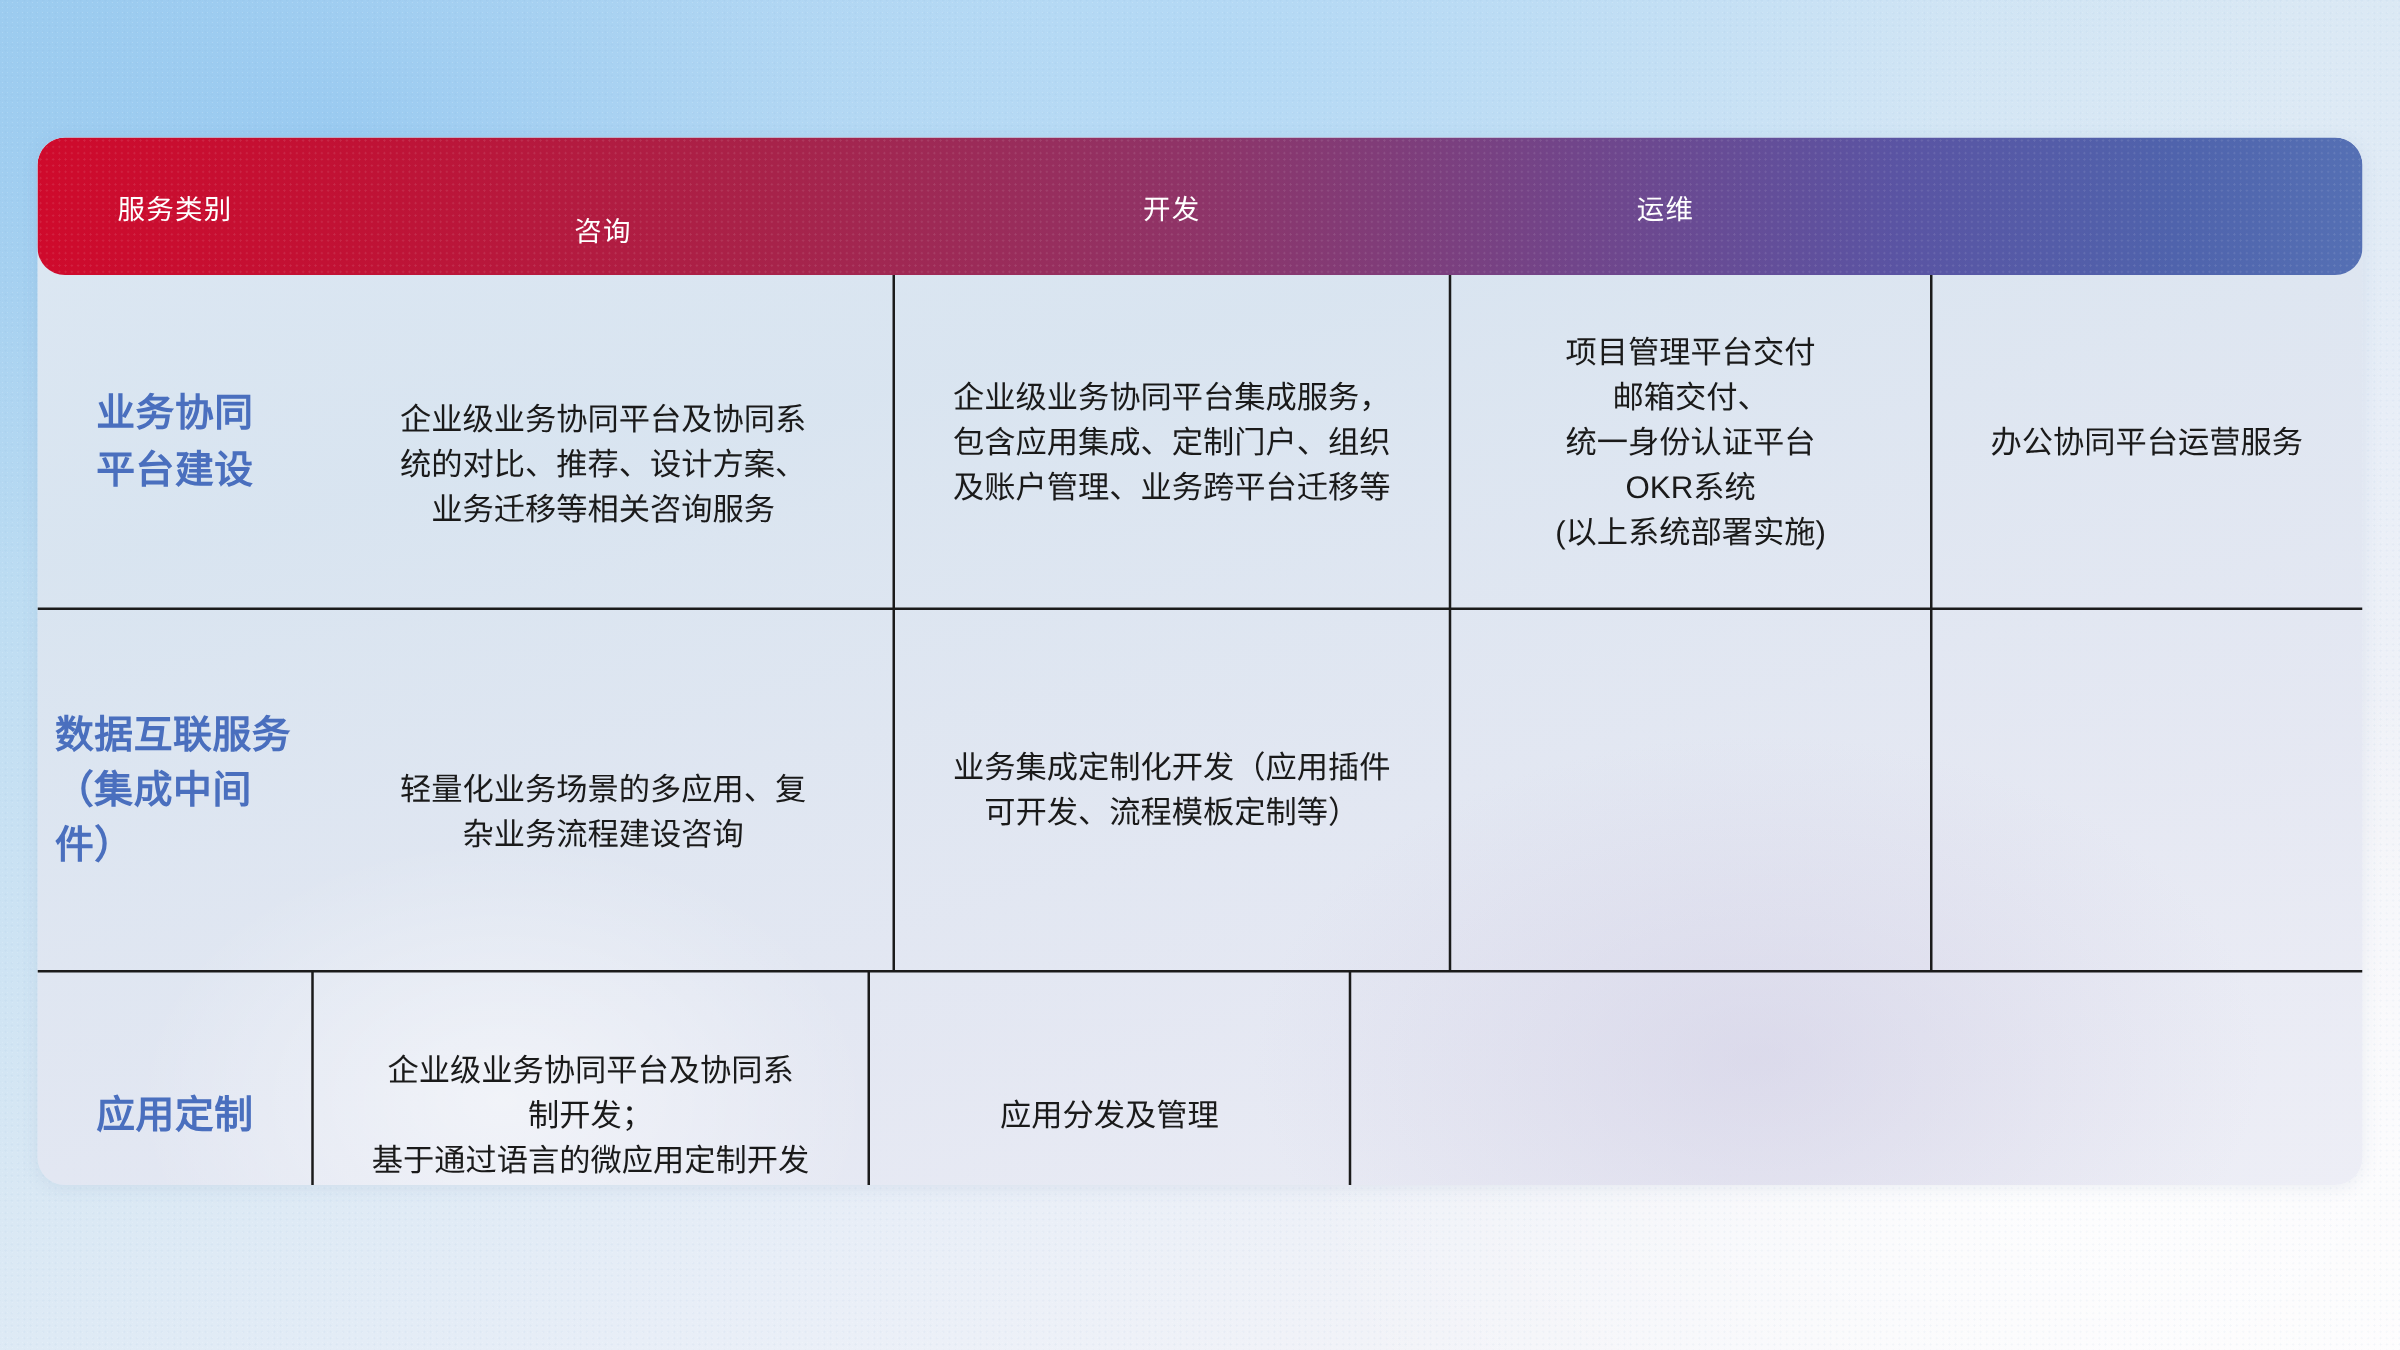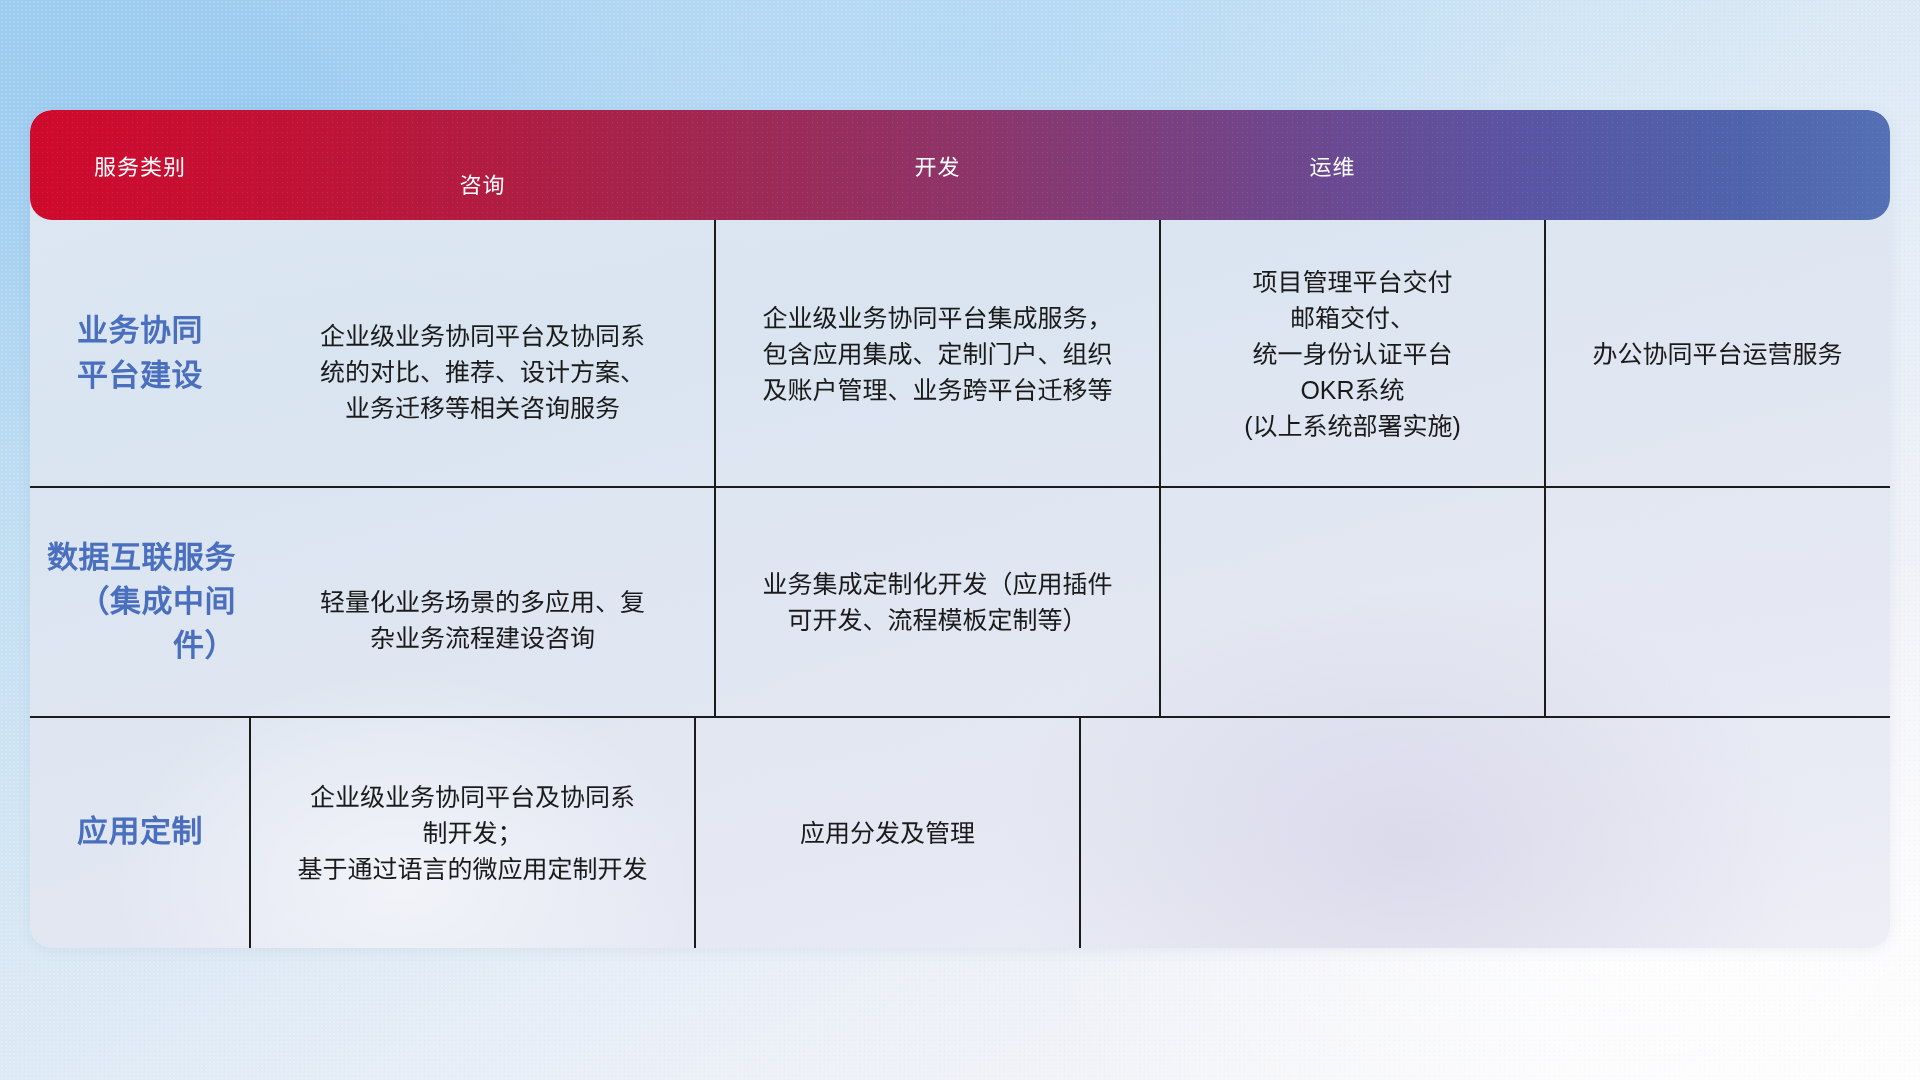--- a/index.html
+++ b/index.html
@@ -109,21 +109,21 @@
     position: relative;
     z-index: 2;
     height: 728px;
   }
   .row {
     display: flex;
     align-items: stretch;
     position: relative;
   }
   .row.r1 { height: 267px; }
-  .row.r2 { height: 230px; }
+  .row.r2 { height: 290px; }
   .row.r3 { height: 231px; }
 
   .row + .row::before {
     content: "";
     position: absolute;
     left: 0;
     right: 0;
     top: -1px;
     height: 2px;
     background: #1b1b1b;
@@ -147,21 +147,21 @@
     width: 2px;
     background: #1b1b1b;
   }
   
 
   .cat-label {
     color: #4a6fbe;
     font-size: 31px;
     font-weight: bold;
     line-height: 1.42;
-    text-align: right;
+    text-align: left;
     white-space: pre-line;
     letter-spacing: .5px;
   }
   .cell-text {
     color: #1a1a1a;
     font-size: 25px;
     line-height: 1.44;
     text-align: center;
     white-space: pre-line;
   }

